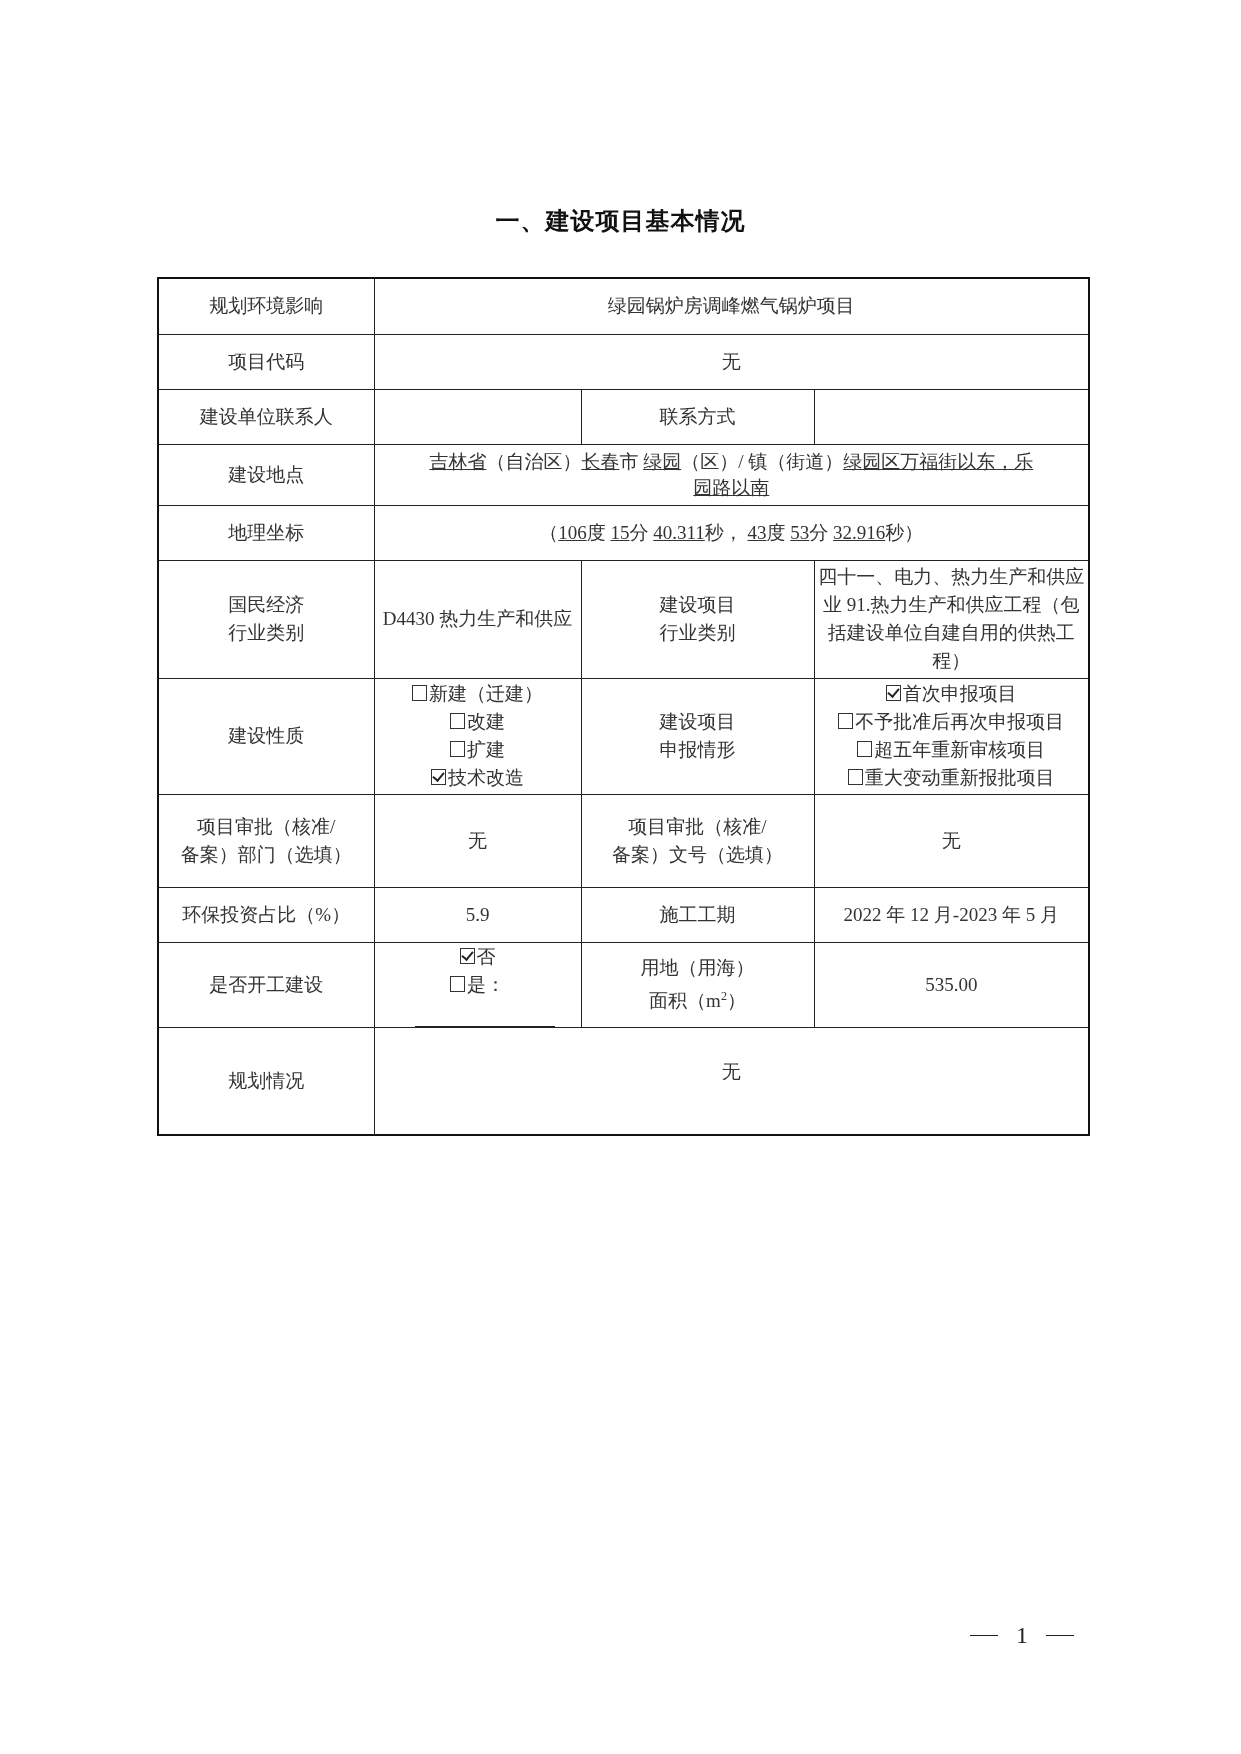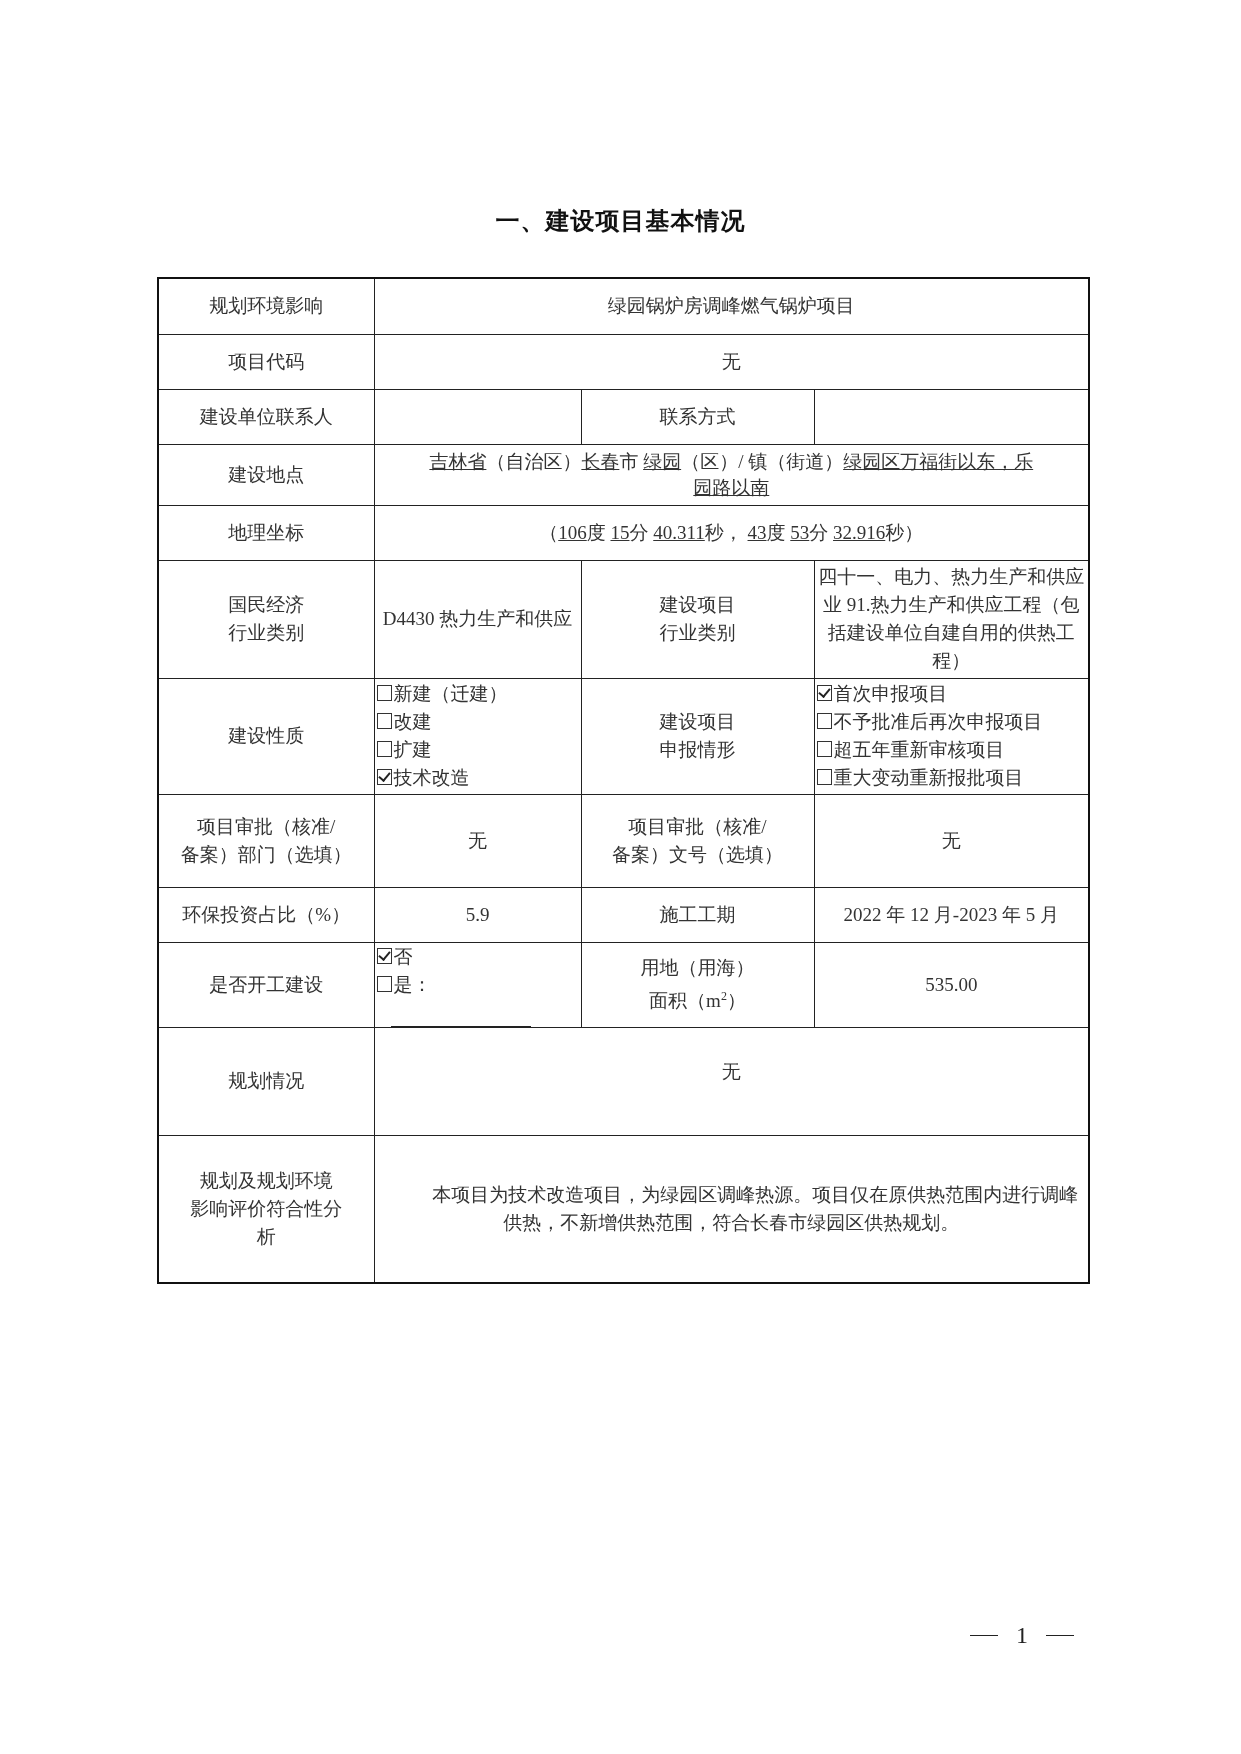--- a/index.html
+++ b/index.html
@@ -3,21 +3,21 @@
 <meta charset="utf-8">
 <style>
   html, body { margin:0; padding:0; background:#ffffff; }
   body { width:1241px; height:1754px; position:relative; font-family:"Liberation Serif","DejaVu Serif",serif; color:#222; }
   .title { position:absolute; left:0; width:1241px; top:205px; text-align:center; font-family:"DejaVu Sans","Liberation Sans",sans-serif; font-size:24px; font-weight:bold; color:#111; letter-spacing:1px; }
   table.form { position:absolute; left:157px; top:277px; width:931px; border-collapse:collapse; border:2.5px solid #111; table-layout:fixed; }
   table.form td { border:1.2px solid #222; font-size:19px; line-height:28px; text-align:center; vertical-align:middle; padding:0 2px; color:#333; }
   td.lbl { color:#333; }
   td.left { text-align:left; padding-left:10px; }
   .u { text-decoration:underline; }
-  .chk { display:block; text-align:left; line-height:28px; }
+  .chk { display:block; text-align:center; line-height:28px; }
   .box { display:inline-block; width:13px; height:14px; border:1.3px solid #333; margin-right:2px; vertical-align:-1px; position:relative; }
   .box.on::after { content:""; position:absolute; left:3px; top:0px; width:5px; height:9px; border-right:2px solid #222; border-bottom:2px solid #222; transform:rotate(40deg); }
   .blank-line { display:inline-block; width:140px; border-bottom:1.3px solid #222; height:18px; vertical-align:bottom; margin-left:14px; }
   .analysis { text-align:left; font-size:24px; line-height:45px; padding:4px 10px; text-indent:48px; color:#333; }
   .page-num { position:absolute; top:1622px; left:970px; font-size:24px; color:#222; display:flex; align-items:center; gap:18px; }
   .dash { display:inline-block; width:28px; border-top:1.5px solid #222; }
   sup { font-size:12px; }
 </style>
 </head>
 <body>
@@ -137,28 +137,20 @@
     <td>535.00</td>
   </tr>
 
 
   <tr style="height:108px">
     <td class="lbl">规划情况</td>
     <td colspan="3" class="left" style="vertical-align:top;padding-top:30px;">无</td>
   </tr>
 
 
-  <tr style="height:148px">
-    <td class="lbl">
-      <div>规划及规划环境</div>
-      <div>影响评价符合性分</div>
-      <div>析</div>
-    </td>
-    <td colspan="3" class="analysis">本项目为技术改造项目，为绿园区调峰热源。项目仅在原供热范围内进行调峰供热，不新增供热范围，符合长春市绿园区供热规划。</td>
-  </tr>
 </tbody>
   </table>
 
 <div class="page-num">
   <span class="dash"></span>
   <span>1</span>
   <span class="dash"></span>
 </div>
 
 </body></html>

